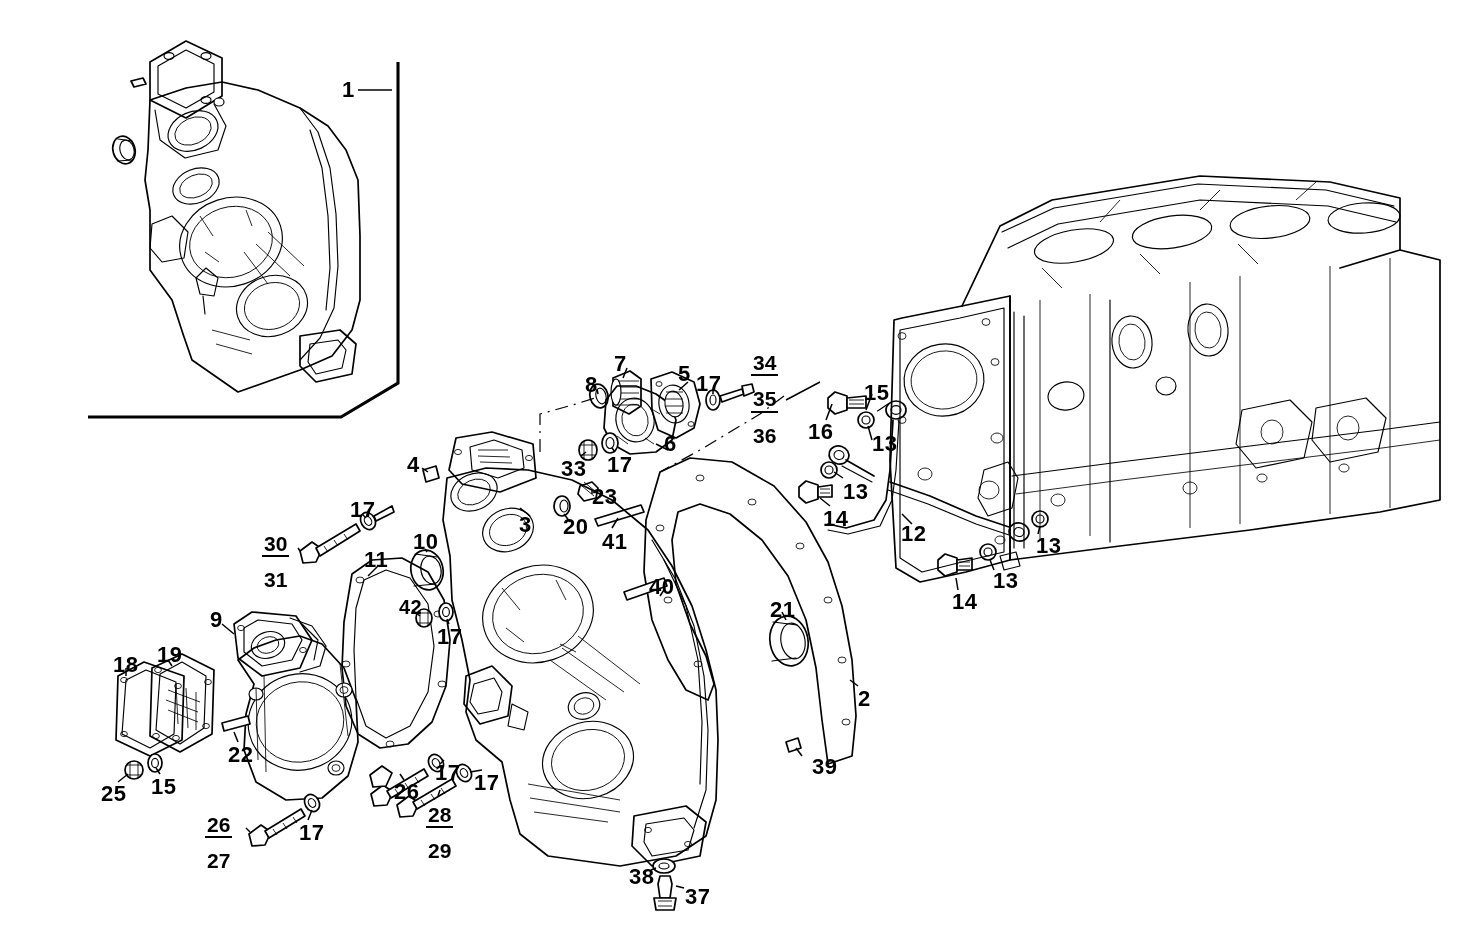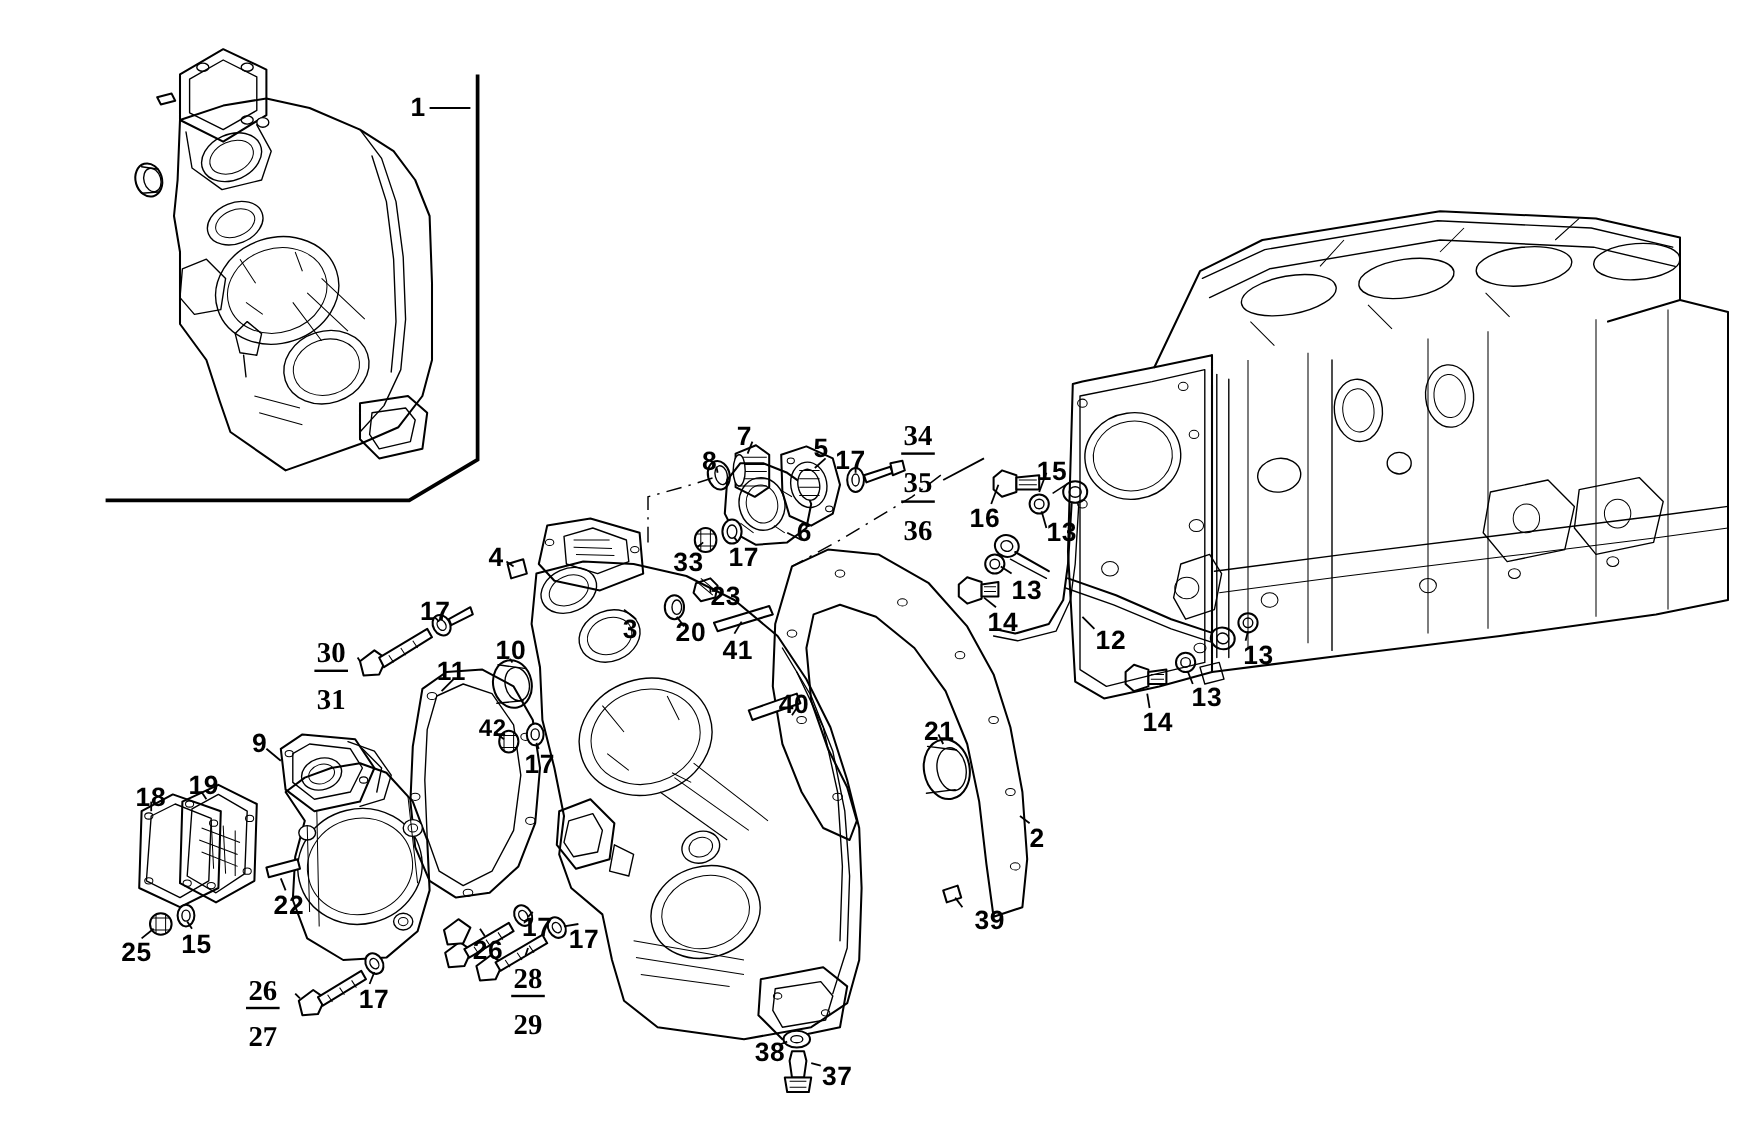--- a/index.html
+++ b/index.html
@@ -8,22 +8,22 @@
        font-family:"Liberation Sans", sans-serif;}
   #stage{position:relative;width:1457px;height:951px;background:#fff;}
   svg#art{position:absolute;left:0;top:0;width:1457px;height:951px;}
 
   
   .lbl{position:absolute;font-family:"Liberation Sans", sans-serif;
        font-size:22px;font-weight:700;color:#000;line-height:1;
        white-space:nowrap;letter-spacing:0.5px;}
   .lbl.sm{font-size:20px;}
   
-  .frac{position:absolute;font-family:Liberation Serif, serif;
-        font-size:24px;font-weight:700;color:#000;line-height:1.02;
+  .frac{position:absolute;font-family:Liberation Sans, sans-serif;
+        font-size:21px;font-weight:700;color:#000;line-height:1.02;
         text-align:left;}
   .frac span{display:block;padding:0 2px;}
   .frac span + span{border-top:2.4px solid #000;margin-top:1px;padding-top:12px;}
 </style>
 </head>
 <body>
 
 <div id="stage">
 
 <svg id="art" viewBox="0 0 1457 951" xmlns="http://www.w3.org/2000/svg">
@@ -553,18 +553,18 @@
 <div class="lbl" style="left:649px;top:564px;margin-top:12px;">40</div>
 <div class="lbl" style="left:770px;top:599px;">21</div>
 <div class="lbl" style="left:858px;top:688px;">2</div>
 <div class="lbl" style="left:801px;top:756px;margin-left:11px;">39</div>
 
 <div class="lbl" style="left:864px;top:382px;">15</div>
 <div class="lbl" style="left:808px;top:421px;">16</div>
 <div class="lbl" style="left:872px;top:433px;">13</div>
 <div class="lbl" style="left:843px;top:481px;">13</div>
 <div class="lbl" style="left:823px;top:508px;">14</div>
-<div class="lbl" style="left:901px;top:523px;padding-left:12px;">12</div>
+<div class="lbl" style="left:901px;top:523px;">12</div>
 <div class="lbl" style="left:1036px;top:535px;">13</div>
 <div class="lbl" style="left:993px;top:570px;">13</div>
 <div class="lbl" style="left:952px;top:591px;">14</div>
 
 </div>
 
 </body></html>

